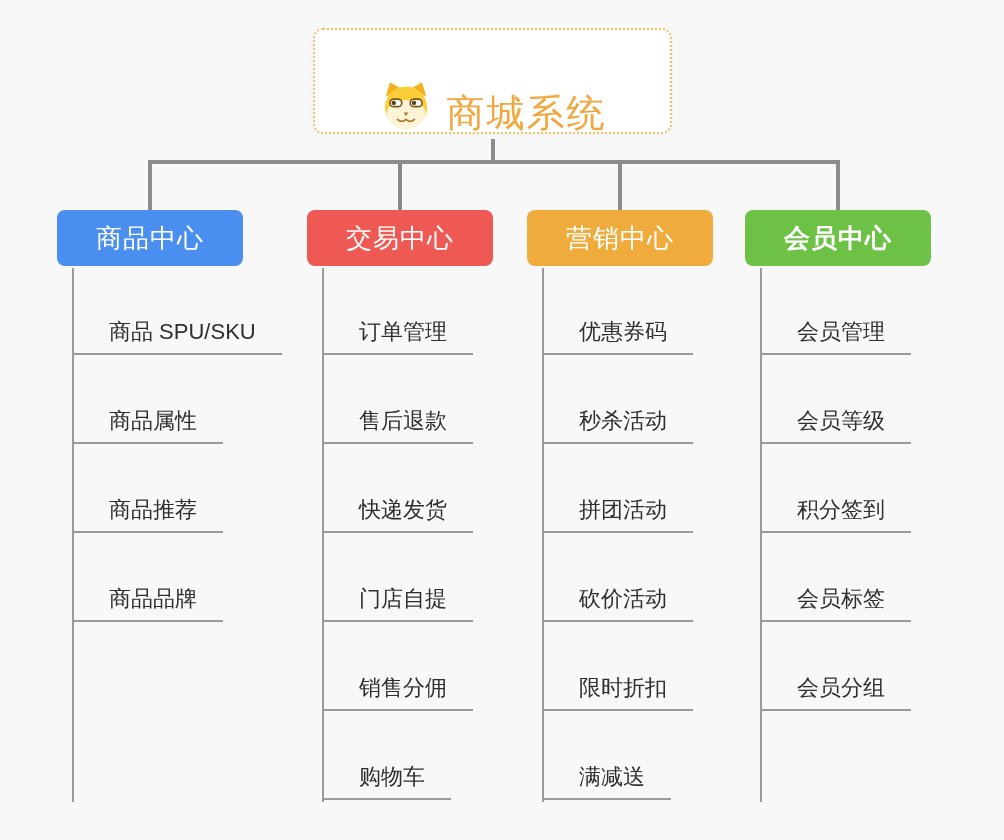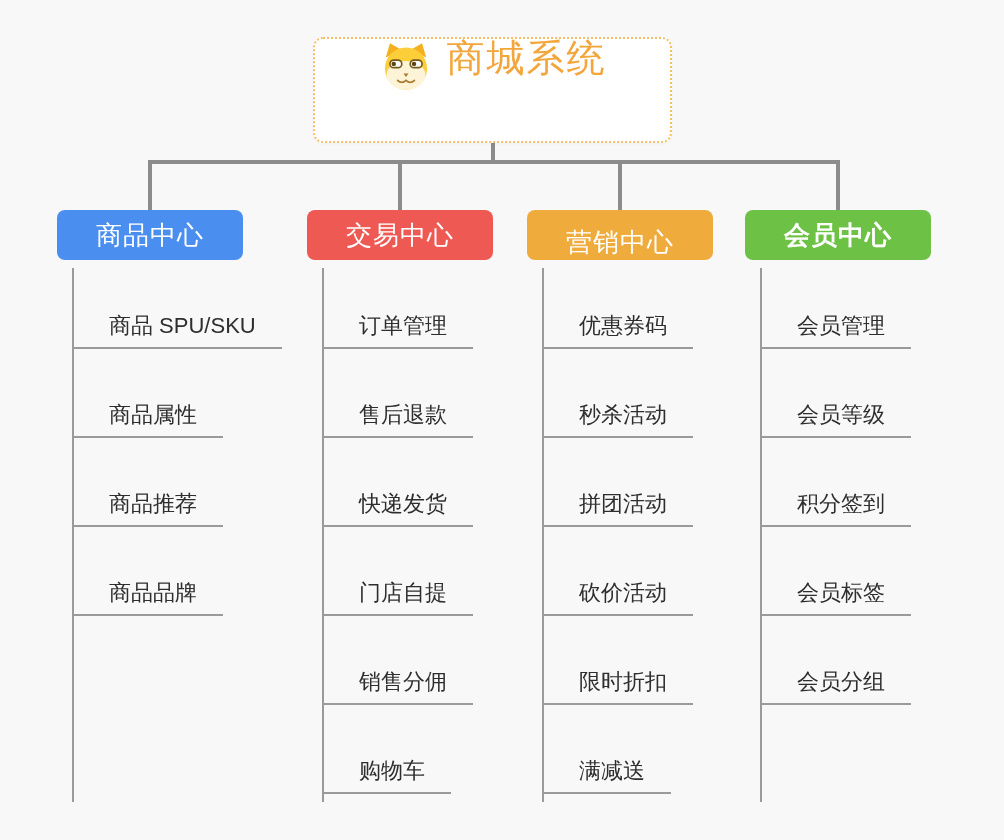--- a/index.html
+++ b/index.html
@@ -10,26 +10,26 @@
     position:relative;
     overflow:hidden;
   }
   .stage{position:absolute;inset:0;}
 
   
   svg.connectors{position:absolute;left:0;top:0;pointer-events:none;}
 
   
   .root-node{
-    position:absolute;left:313px;top:37px;width:359px;height:106px;
+    position:absolute;left:313px;top:28px;width:359px;height:106px;
     box-sizing:border-box;
     background:#ffffff;
     border:2px dotted #f7be62;
     border-radius:10px;
-    display:flex;align-items:flex-start;justify-content:center;gap:14px;
+    display:flex;align-items:flex-end;justify-content:center;gap:14px;
     box-shadow:0 1px 3px rgba(0,0,0,0.04);
   }
   .root-title{
     font-size:38px;line-height:1;
     color:#f2a63c;
     letter-spacing:2px;
   }
   .dog-icon{width:54px;height:54px;display:block;}
 
   
@@ -42,21 +42,21 @@
     width:2px;height:534px;
     background:#9a9a9a;
   }
   .col-0{left:57px;}
   .col-1{left:307px;text-align:center;}
   .col-2{left:527px;}
   .col-3{left:745px;}
 
   .branch-header{
     position:relative;
-    width:186px;height:50px;
+    width:186px;height:56px;
     box-sizing:border-box;
     border-radius:8px;
     display:flex;align-items:center;justify-content:center;
     color:#ffffff;font-size:26px;
     letter-spacing:1px;
     z-index:2;
   }
 
   .leaf{
     position:relative;
@@ -132,21 +132,21 @@
       <span>门店自提</span>
     </div>
       <div class="leaf">
       <span>销售分佣</span>
     </div>
       <div class="leaf">
       <span>购物车</span>
     </div>
     </div>
     <div class="column col-2">
-      <div class="branch-header" style="background: rgb(239, 172, 61); align-items: flex-end;">
+      <div class="branch-header" style="background: rgb(239, 172, 61);">
         <span>营销中心</span>
       </div>
     <div class="leaf">
       <span>优惠券码</span>
     </div>
       <div class="leaf">
       <span>秒杀活动</span>
     </div>
       <div class="leaf">
       <span>拼团活动</span>

